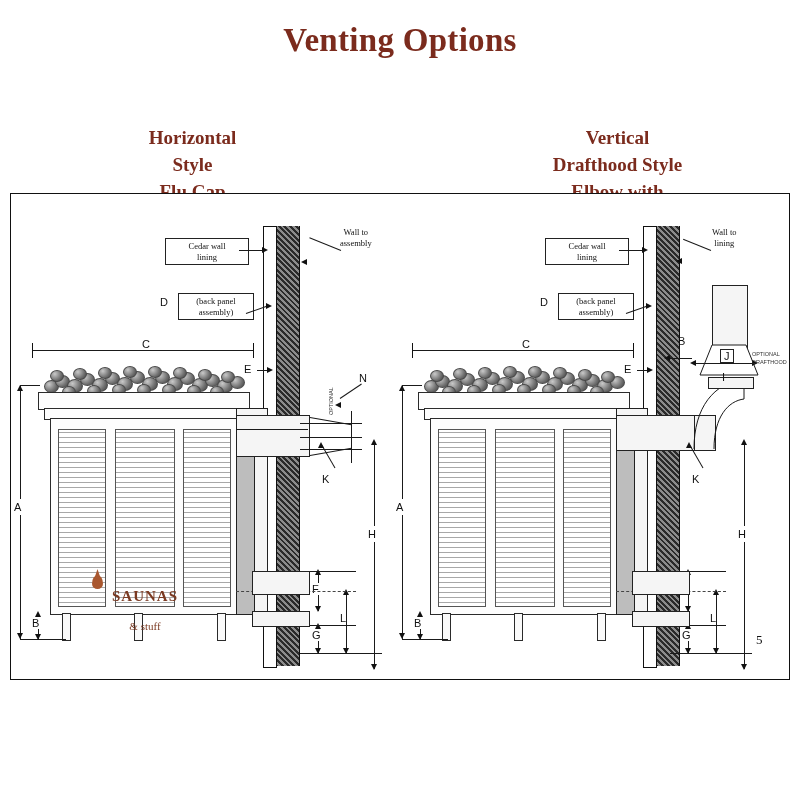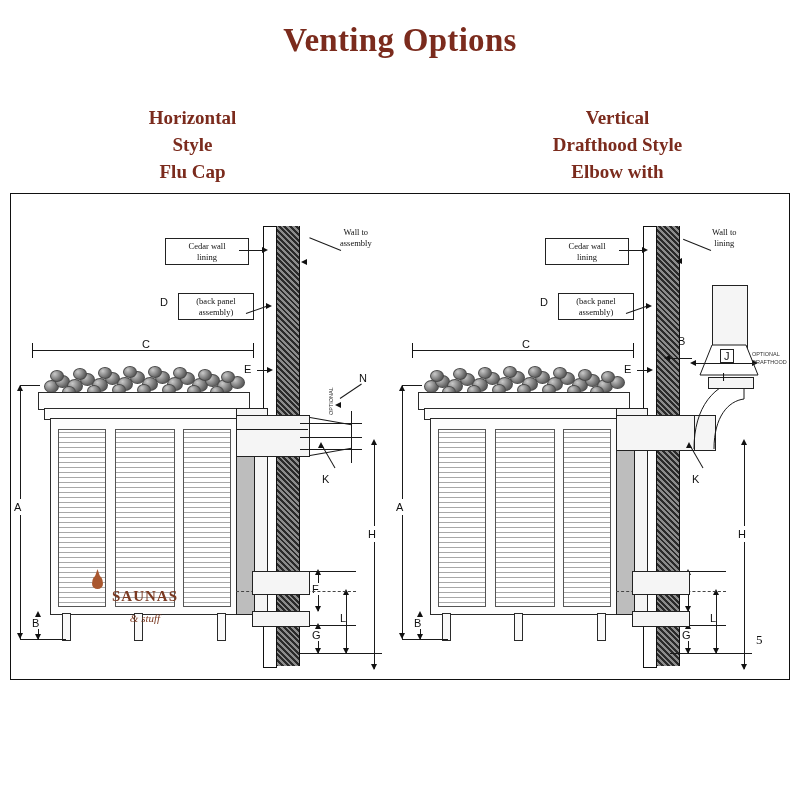--- a/index.html
+++ b/index.html
@@ -31,20 +31,21 @@
     color: #7b2b1d;
     letter-spacing: 0.3px;
   }
   .col-title {
     position: absolute;
     text-align: center;
     font-size: 19px;
     font-weight: bold;
     color: #7b2b1d;
     line-height: 1.42;
+    margin-top: 20px;
   }
   .col-title.left { left: 75px; top: 105px; width: 235px; }
   .col-title.right { left: 495px; top: 105px; width: 245px; }
 
   .frame {
     position: absolute;
     left: 10px; top: 193px;
     width: 780px; height: 487px;
     border: 1px solid #111;
     box-sizing: border-box;
@@ -174,23 +175,22 @@
     font-family: "Liberation Serif", serif;
   }
   .watermark .wm-name {
     font-size: 15px;
     font-weight: bold;
     letter-spacing: 1px;
     color: #7b3a22;
   }
   .watermark .wm-sub {
     font-size: 11px;
-    font-style: italic;
     color: #7b3a22;
-    margin-top: 7px;
+    margin-top: 15px;
   }
   .wm-drop {
     position: absolute;
     left: 12px; top: -13px;
     width: 11px; height: 14px;
     background: #a9572f;
     border-radius: 50% 50% 50% 50% / 62% 62% 38% 38%;
     transform: rotate(0deg);
   }
   .wm-drop:before {

